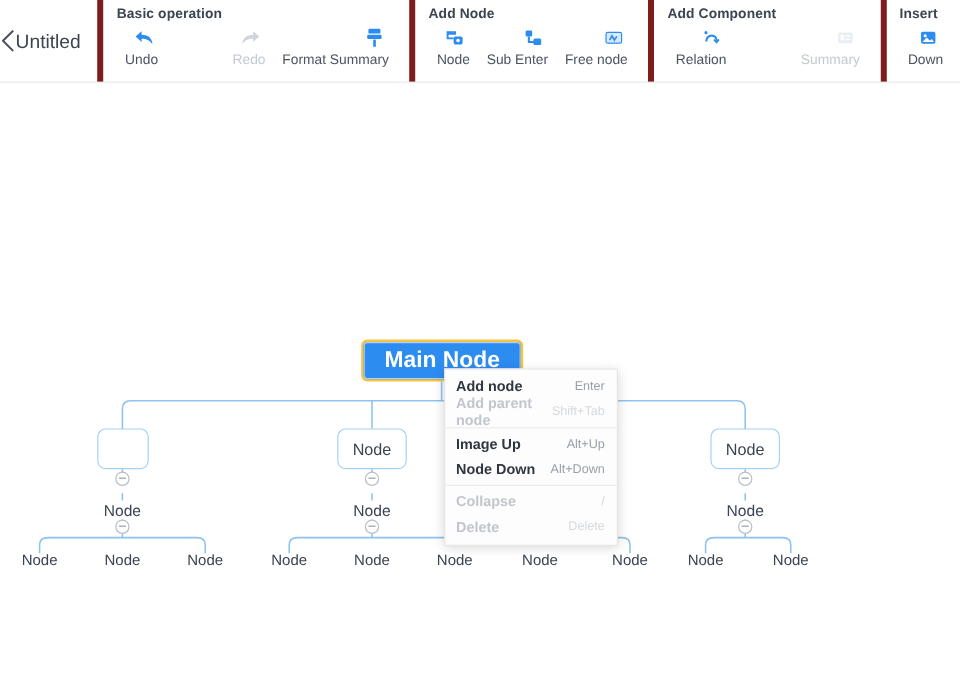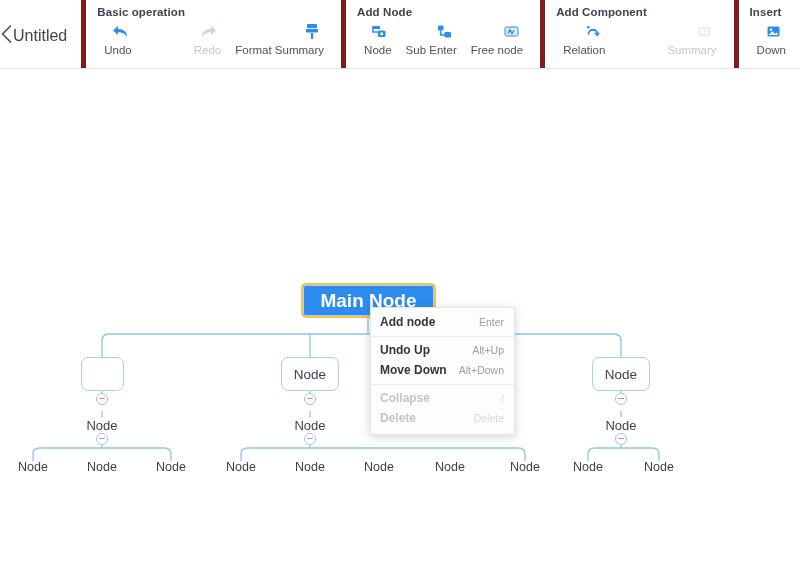--- a/index.html
+++ b/index.html
@@ -398,30 +398,34 @@
   </div>
 
   <div class="ctxmenu">
 
     <div class="ctx-item">
       <span class="ctx-lab">Add node</span>
       <span class="ctx-key">Enter</span>
     </div>
 
 
+    <div class="ctx-item disabled">
+      <span class="ctx-lab">Add parent node</span>
+      <span class="ctx-key">Shift+Tab</span>
+    </div>
 
     <div class="ctx-sep"></div>
 
     <div class="ctx-item">
-      <span class="ctx-lab">Undo Up</span>
+      <span class="ctx-lab">Image Up</span>
       <span class="ctx-key">Alt+Up</span>
     </div>
 
     <div class="ctx-item">
-      <span class="ctx-lab">Move Down</span>
+      <span class="ctx-lab">Node Down</span>
       <span class="ctx-key">Alt+Down</span>
     </div>
 
     <div class="ctx-sep"></div>
 
     <div class="ctx-item disabled">
       <span class="ctx-lab">Collapse</span>
       <span class="ctx-key">/</span>
     </div>
 

